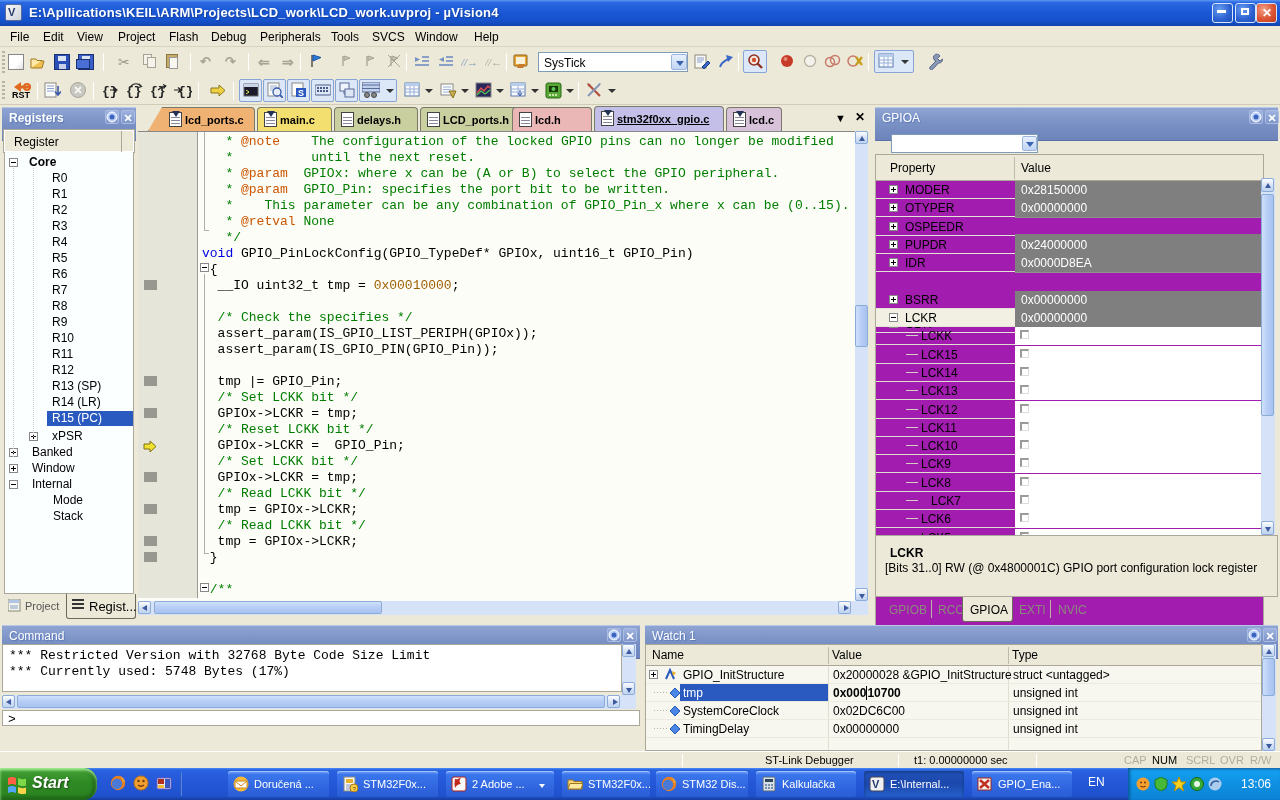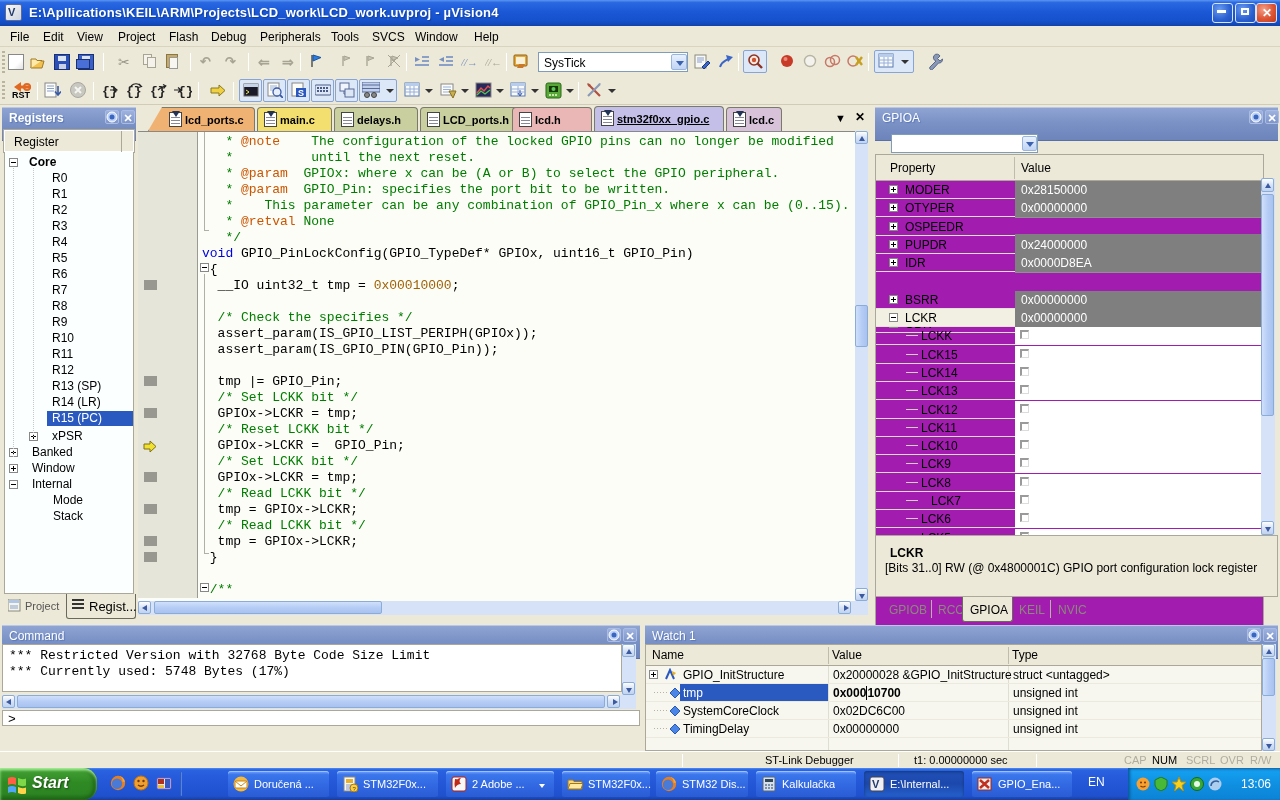--- a/index.html
+++ b/index.html
@@ -799,21 +799,21 @@
     <div class="abs" style="left:14px;top:10px;font-size:12px;font-weight:bold;">LCKR</div>
     <div class="abs" style="left:9px;top:25px;font-size:12px;">[Bits 31..0] RW (@ 0x4800001C) GPIO port configuration lock register</div>
   </div>
 
   <div class="abs" style="left:3px;top:492px;width:403px;height:26px;font-size:12px;color:#8a8a7a;">
     <span class="abs" style="left:14px;top:6px;">GPIOB</span>
     <span class="abs" style="left:56px;top:3px;width:1px;height:18px;background:#b8b4a4;"></span>
     <span class="abs" style="left:63px;top:6px;">RCC</span>
     <div class="abs" style="left:87px;top:0px;width:51px;height:25px;background:#ece9d8;border:1px solid #6a6a5a;border-top:none;border-radius:0 0 3px 3px;"></div>
     <span class="abs" style="left:95px;top:6px;color:#000;">GPIOA</span>
-    <span class="abs" style="left:144px;top:6px;">KEIL</span>
+    <span class="abs" style="left:144px;top:6px;">EXTI</span>
     <span class="abs" style="left:175px;top:3px;width:1px;height:18px;background:#b8b4a4;"></span>
     <span class="abs" style="left:183px;top:6px;">NVIC</span>
   </div>
 </div>
 
 <div class="abs" id="command" style="left:0;top:625px;width:643px;height:126px;background:#ece9d8;">
   <div class="ptitle" style="left:2px;top:0px;width:638px;">
       <span class="pt" style="font-weight:normal;">Command</span>
     <div class="pinbtn" style="left:605px;"><svg width="12" height="12">
           <circle cx="6" cy="6" r="5" fill="#bcd2f8" stroke="#fff"></circle>

